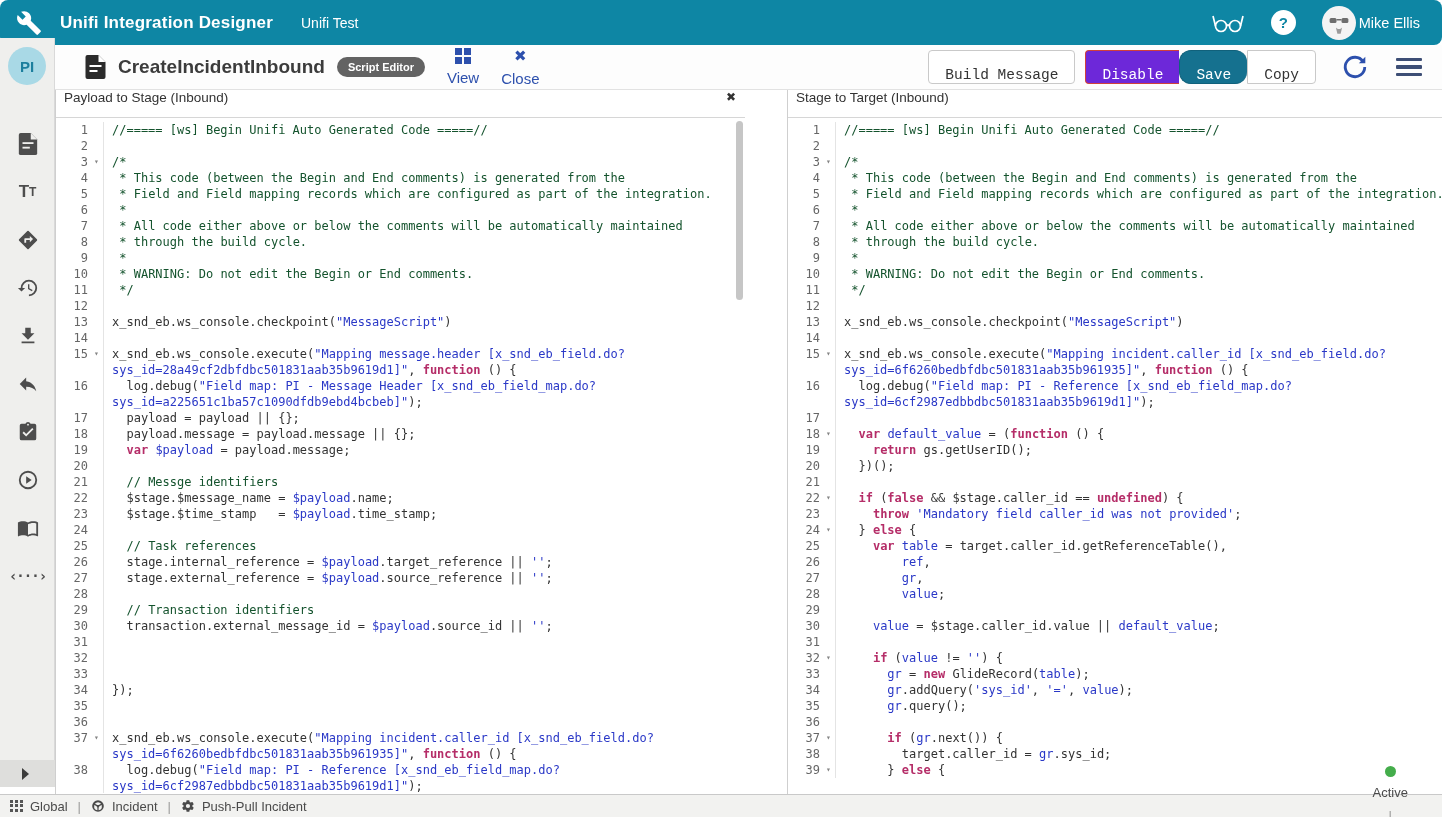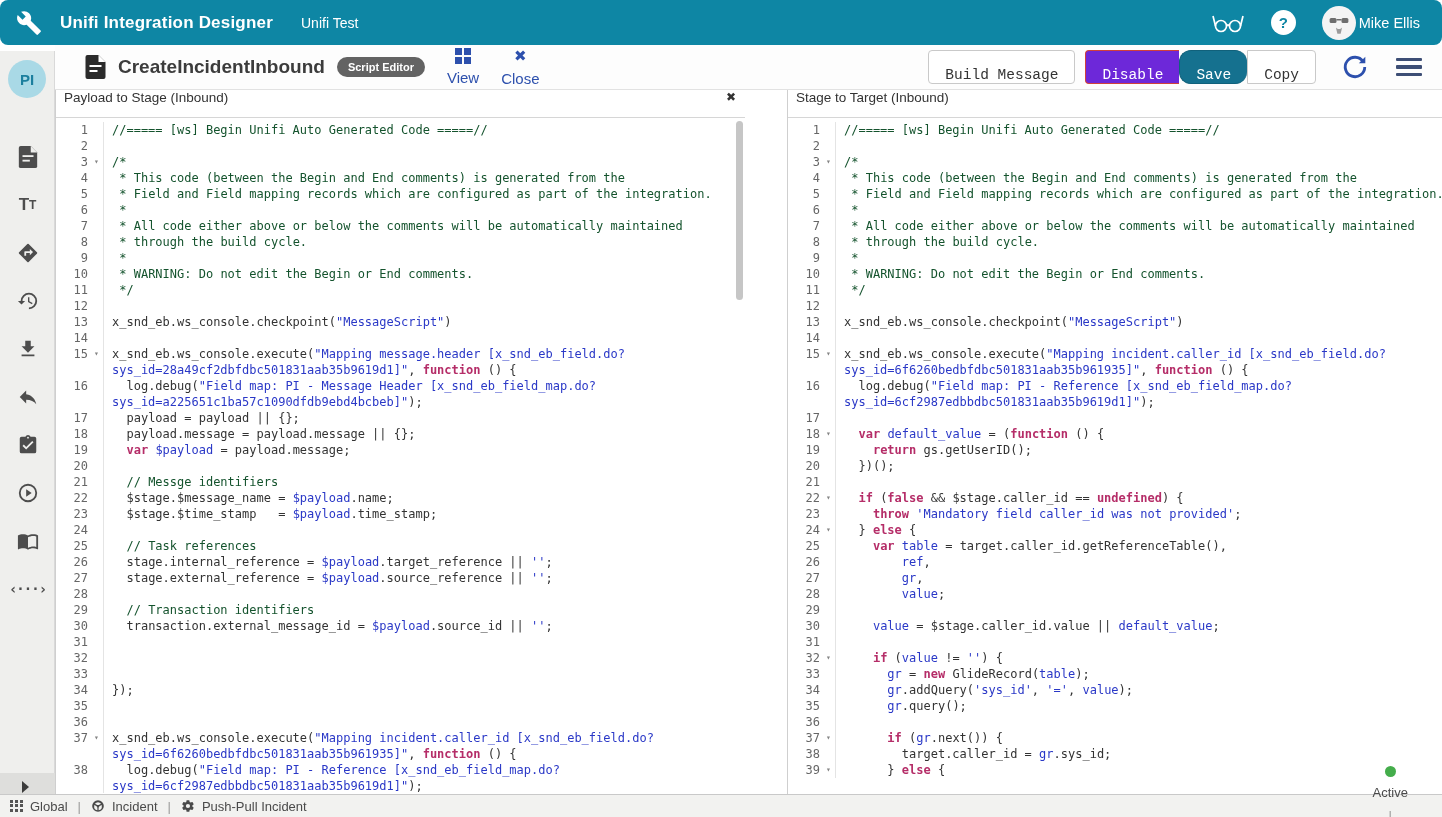--- a/index.html
+++ b/index.html
@@ -32,21 +32,21 @@
   .btn-group .btn { border-radius:0; border-right-width:0; }
   .btn-group .btn:first-child { border-radius:4px 0 0 4px; }
   .btn-group .btn:last-child { border-radius:0 4px 4px 0; border-right-width:1px; }
   .btn.danger { background:#6d28d9; border-color:#d0403c; color:#fff; }
   .btn.primary { background:#15718f; border-color:#11617b; color:#fff;border-radius:12px; }
   .refresh-btn { margin-left:26px; width:26px; height:26px; cursor:pointer; }
   .hamburger { margin-left:28px; margin-right:6px; width:26px; cursor:pointer; }
   .hamburger div { height:3.5px; background:#3d4e75; margin:4px 0; border-radius:1px; }
 
   
-  .sidebar { position:absolute; left:0; top:51px; width:55px; height:749px; background:#efefed; border-right:1px solid #d9d9d9; }
+  .sidebar { position:absolute; left:0; top:38px; width:55px; height:749px; background:#efefed; border-right:1px solid #d9d9d9; }
   .side-avatar { position:absolute; left:8px; top:9px; width:38px; height:38px; border-radius:50%; background:#a9d9e6; color:#1c7f9e; font-weight:bold; font-size:15px; display:flex; align-items:center; justify-content:center; cursor:pointer; }
   .side-icons { position:absolute; top:82px; left:0; width:55px; display:flex; flex-direction:column; align-items:center; }
   .side-ic { width:55px; height:48px; display:flex; align-items:center; justify-content:center; color:#4d4d4d; cursor:pointer; }
   .side-ic svg { width:22px; height:22px; fill:#4d4d4d; }
   .tt-ic { font-weight:bold; color:#4d4d4d; }
   .tt-ic .big { font-size:17px; } .tt-ic .small { font-size:12px; }
   .code-ic { font-family:"DejaVu Sans Mono",monospace; font-weight:bold; font-size:14px; color:#4d4d4d; letter-spacing:-1px; }
   .side-expand { position:absolute; left:0; bottom:0; width:55px; height:27px; background:#dededc; display:flex; align-items:center; cursor:pointer; }
   .side-expand .tri { margin-left:22px; width:0; height:0; border-left:7px solid #3c3c3c; border-top:6px solid transparent; border-bottom:6px solid transparent; }
 

